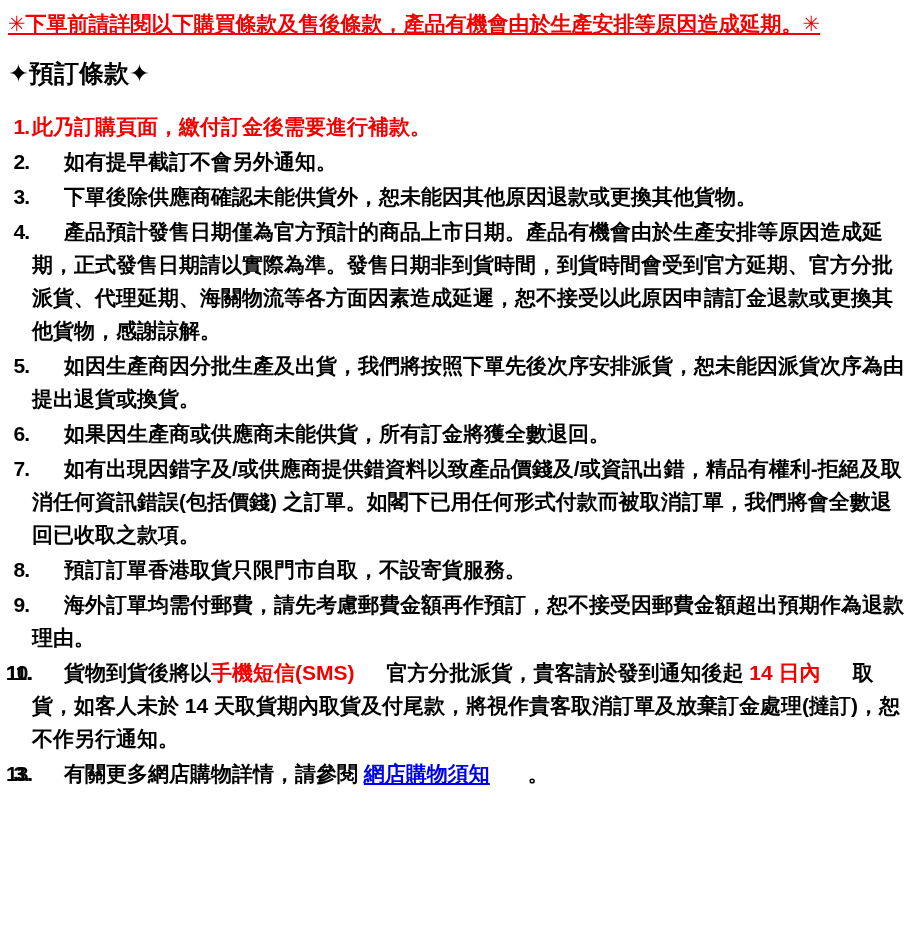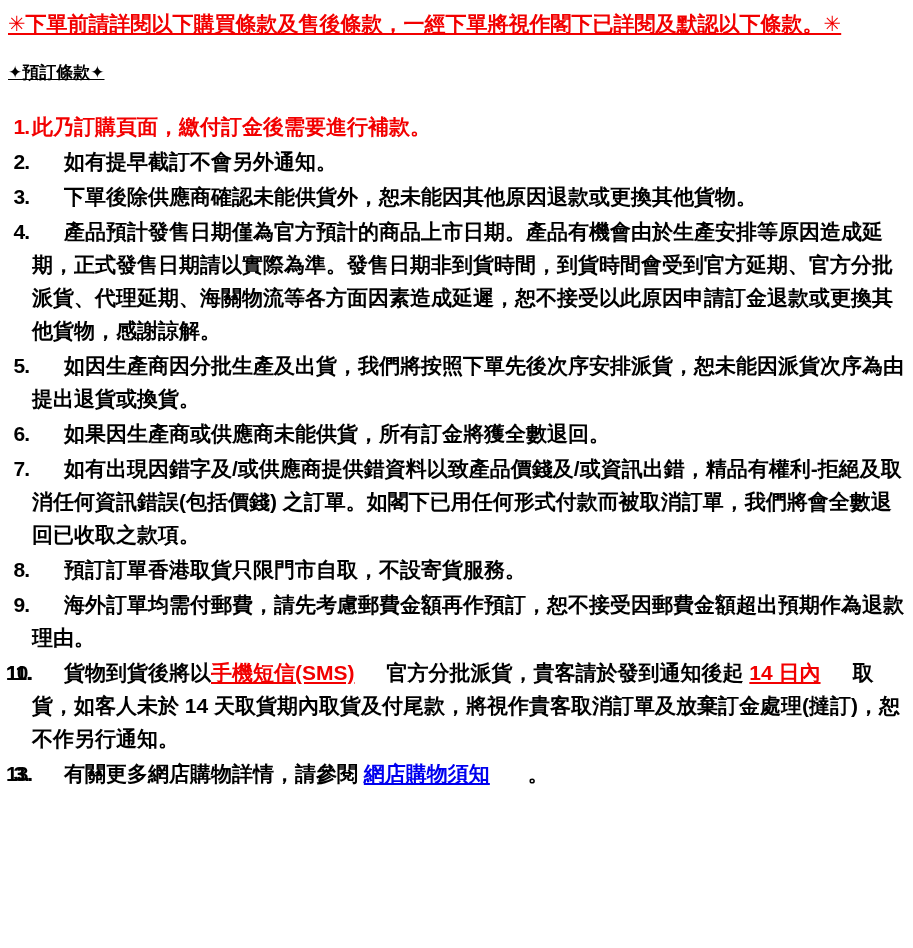--- a/index.html
+++ b/index.html
@@ -26,23 +26,22 @@
   .notice{
     color:var(--red);
     font-size:21px;
     line-height:28px;
     text-decoration:underline;
     margin:2px 0 0 2px;
     white-space:nowrap;
   }
   .section-title{
     color:var(--black);
-    font-size:17px;
+    font-size:25px;
     line-height:28px;
-    text-decoration:underline;
     margin:21px 0 0 2px;
     display:inline-block;
   }
   ol.terms{
     list-style:none;
     margin:23px 0 0 0;
     padding:0 2px 0 0;
   }
   ol.terms li{
     position:relative;
@@ -54,28 +53,28 @@
   ol.terms li .num{
     position:absolute;
     left:0;
     top:0;
     width:23px;
     text-align:right;
     letter-spacing:-1px;
   }
   .seg-normal{color:var(--black);margin-left:32px;}
   .seg-red{color:var(--red);text-align:right;}
-  .seg-red-underline{color:var(--red);text-decoration:underline;text-align:right;}
+  .seg-red-underline{color:var(--red);text-align:right;}
   a.seg-link{color:var(--link);text-decoration:underline;cursor:pointer;}
 </style>
 </head>
 <body>
 
 <div class="page">
-  <div class="notice">✳下單前請詳閱以下購買條款及售後條款，一經下單將視作閣下已詳閱及默認以下條款。✳</div>
+  <div class="notice">✳下單前請詳閱以下購買條款及售後條款，產品有機會由於生產安排等原因造成延期。✳</div>
 
   <div>
     <span class="section-title">✦預訂條款✦</span>
   </div>
 
   <ol class="terms">
       <li><span class="num seg-red">1.</span><span class="seg-red">此乃訂購頁面，繳付訂金後需要進行補款。</span></li>
       <li><span class="num">2.</span><span class="seg-normal">如有提早截訂不會另外通知。</span></li>
       <li><span class="num">3.</span><span class="seg-normal">下單後除供應商確認未能供貨外，恕未能因其他原因退款或更換其他貨物。</span></li>
       <li><span class="num">4.</span><span class="seg-normal">產品預計發售日期僅為官方預計的商品上市日期。產品有機會由於生產安排等原因造成延期，正式發售日期請以實際為準。發售日期非到貨時間，到貨時間會受到官方延期、官方分批派貨、代理延期、海關物流等各方面因素造成延遲，恕不接受以此原因申請訂金退款或更換其他貨物，感謝諒解。</span></li>

